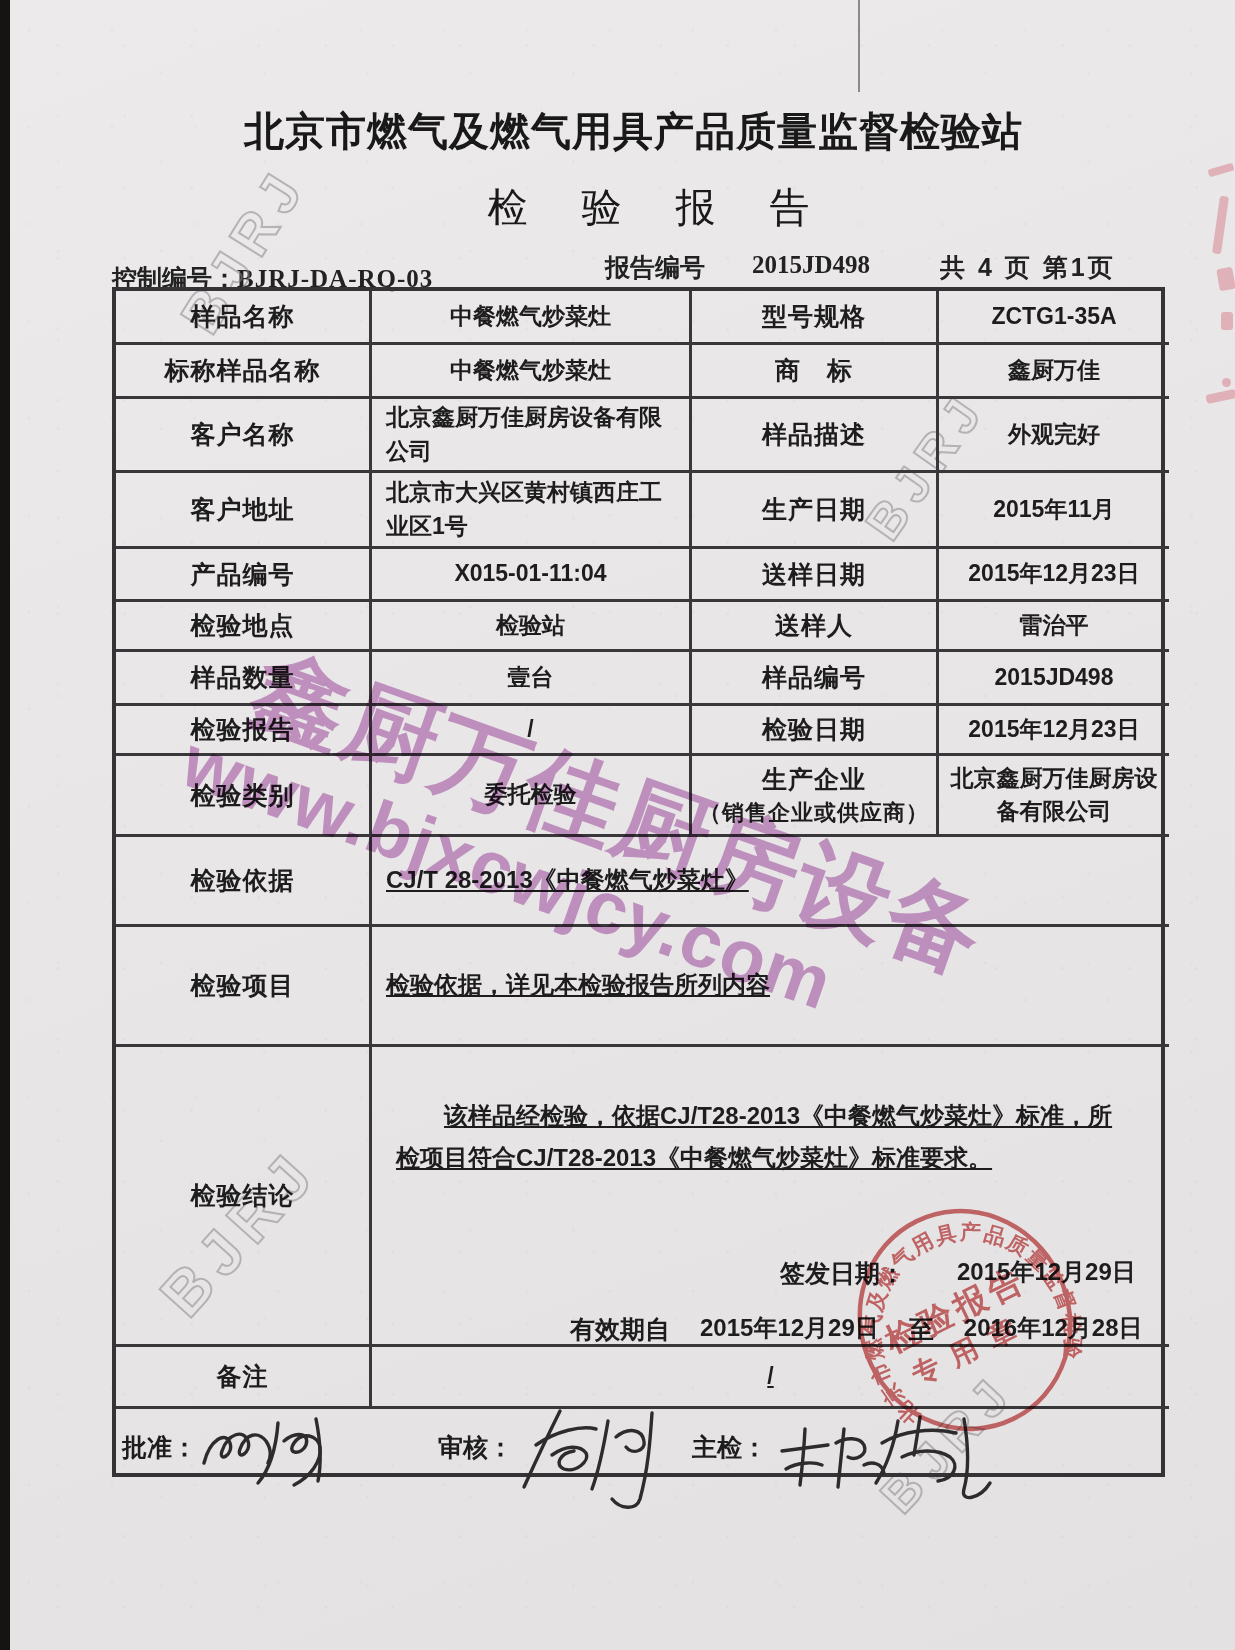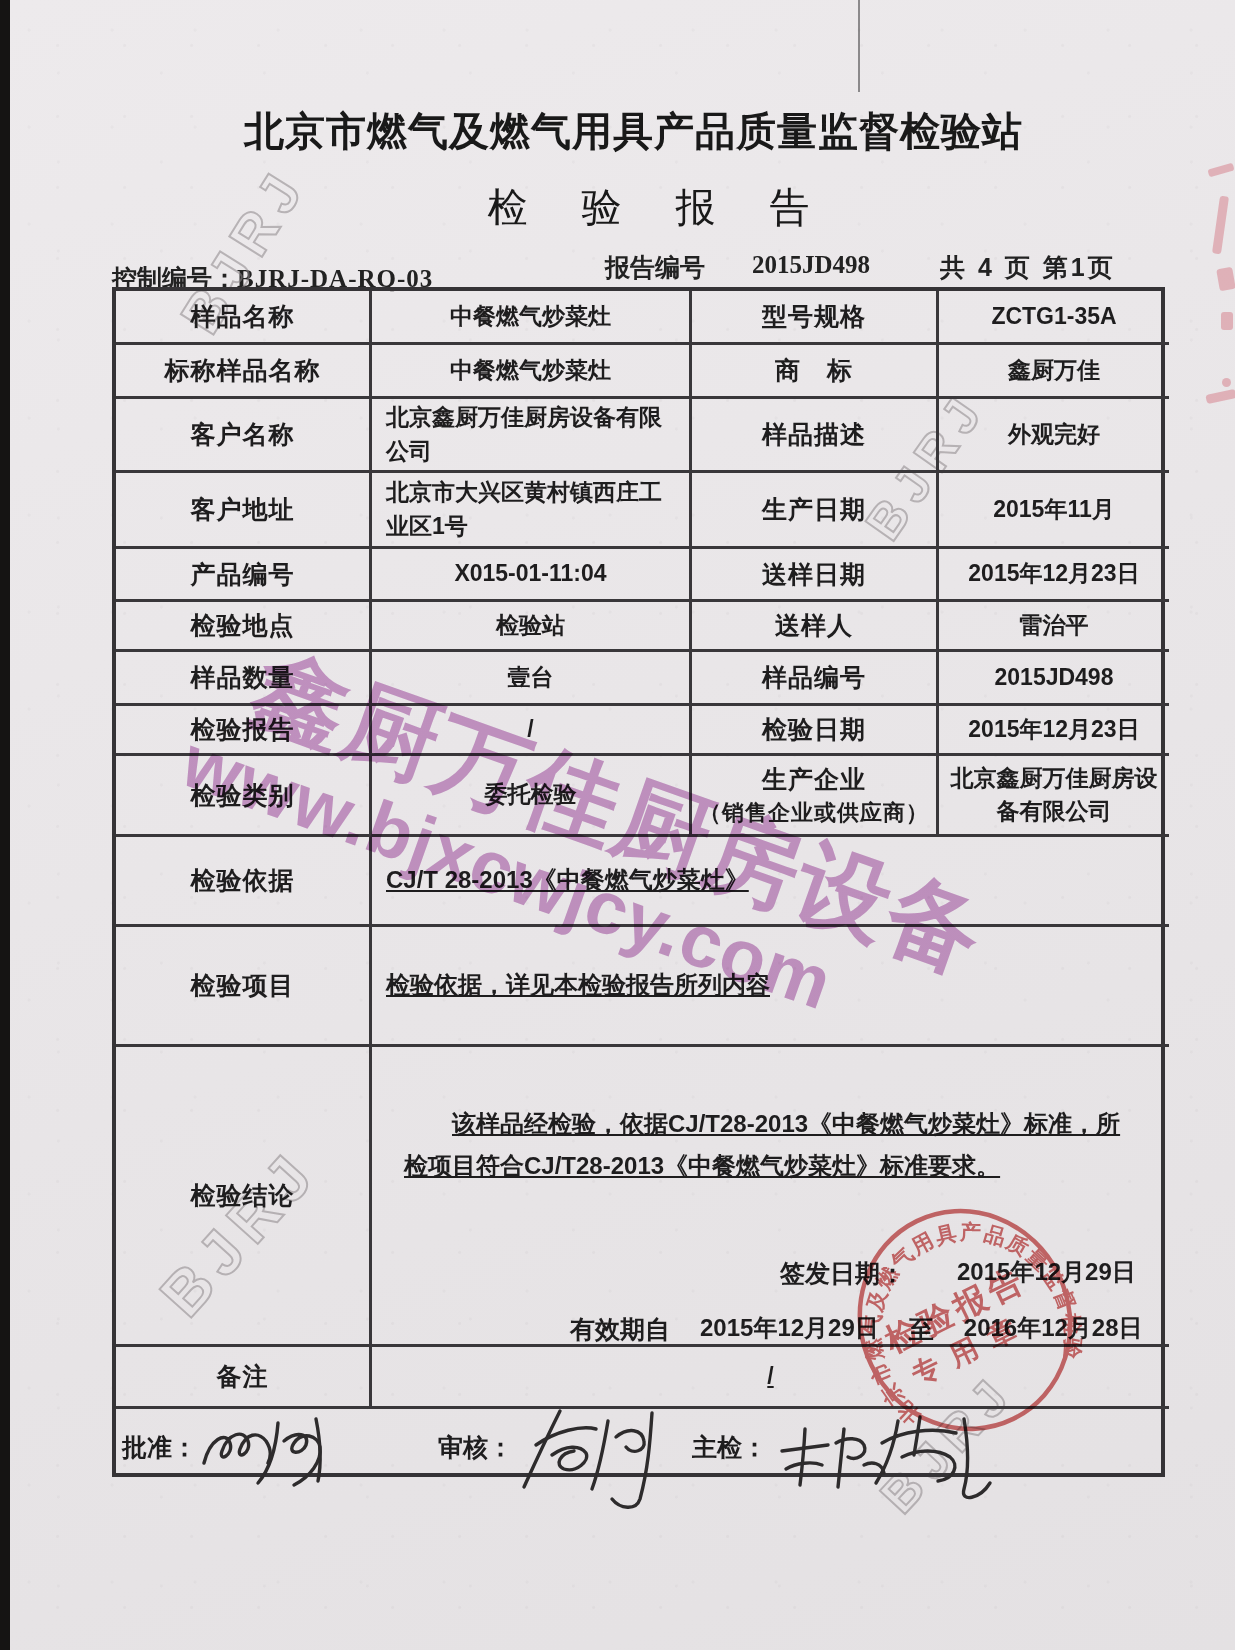--- a/index.html
+++ b/index.html
@@ -53,21 +53,21 @@
     overflow:visible;
   }
   .lbl{font-weight:700;font-size:25px;letter-spacing:1px;}
   .nr{border-right:none;}
   .nb{border-bottom:none;}
   .leftal{justify-content:flex-start;text-align:left;padding-left:14px;}
   .span3{grid-column:2/5;text-decoration:underline;}
   .span4{grid-column:1/5;}
   .small2{font-size:22px;}
   
-  #conclusion-cell{display:block;position:relative;padding:16px;}
+  #conclusion-cell{display:block;position:relative;padding:8px;}
   #conclusion-par{
     margin:40px 30px 0 16px;text-indent:2em;text-align:left;
     font-size:24px;font-weight:600;line-height:1.75;
   }
   .date-line{position:absolute;display:flex;white-space:nowrap;font-size:24px;}
   .date-line .dl{font-weight:700;font-size:25px;}
   .date-line .dv{font-weight:600;}
   #issue-line{top:208px;left:408px;gap:52px;}
   #valid-line{top:264px;left:198px;gap:30px;}
   

